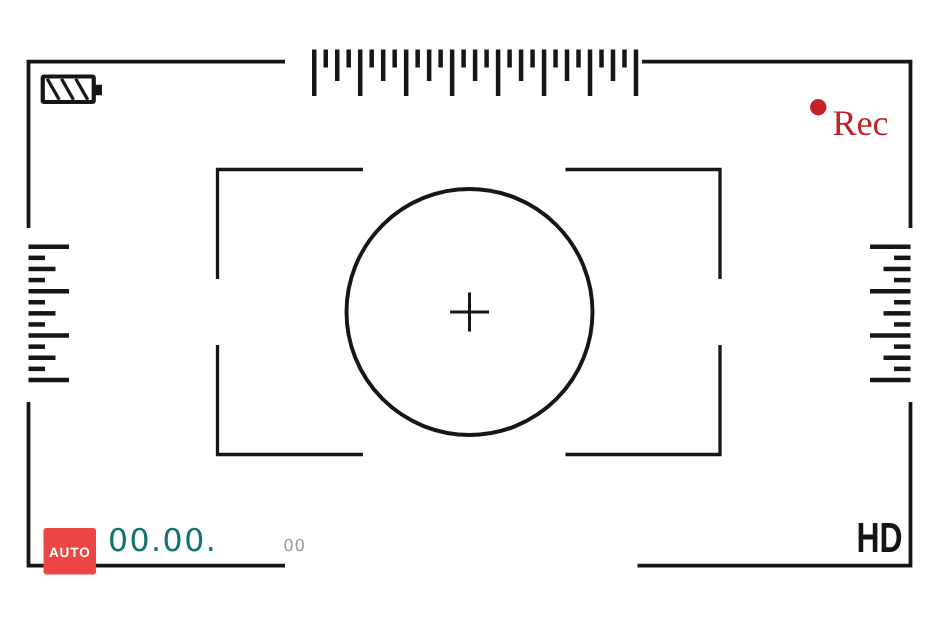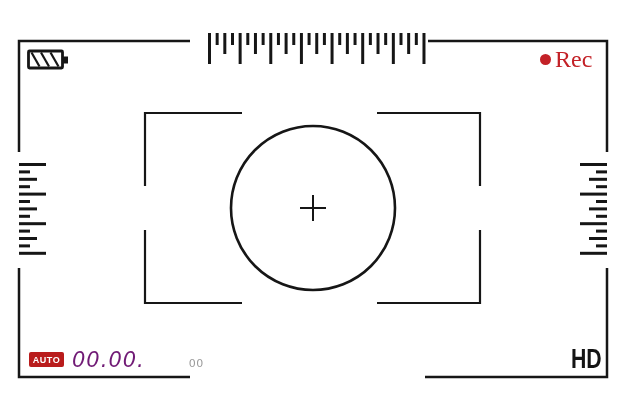--- a/index.html
+++ b/index.html
@@ -18,25 +18,26 @@
   }
   .rec-dot{
     width:11px;height:11px;border-radius:50%;
     background:#c32127;
     display:inline-block;
   }
   .rec-label{
     font-family:"Liberation Serif", serif;
     font-size:24px;line-height:24px;
     color:#c32127;
+    margin-top:24px;
   }
   .auto-badge{
     position:absolute;left:29px;top:352px;
-    width:35px;height:15px;
-    background:#b91c1c;border-radius:2px;
+    width:35px;height:31px;
+    background:#ef4444;border-radius:2px;
     color:#ffffff;
     font-size:9px;font-weight:bold;letter-spacing:0.6px;
     display:flex;align-items:center;justify-content:center;
     transform:none;
   }
   .timecode{
     position:absolute;left:72px;top:348px;
     display:flex;align-items:baseline;
     font-family:"DejaVu Sans", sans-serif;
   }
@@ -156,19 +157,19 @@
   </svg>
 
   <div class="rec-indicator">
     <span class="rec-dot" id="rec-dot" style="background: rgb(195, 33, 39);"></span>
     <span class="rec-label" id="rec-label" style="color: rgb(195, 33, 39);">Rec</span>
   </div>
 
   <div class="auto-badge">AUTO</div>
 
   <div class="timecode">
-    <span class="timecode-main" id="tc-main" style="color: #701a75; font-style: italic;">00.00.</span>
+    <span class="timecode-main" id="tc-main" style="color: #0f766e;">00.00.</span>
     <span class="timecode-frames" id="tc-frames" style="color: rgb(155, 155, 155); margin-left: 44px;">00</span>
   </div>
 
   <div class="hd-label">HD</div>
 
 </div>
 
 </body></html>

